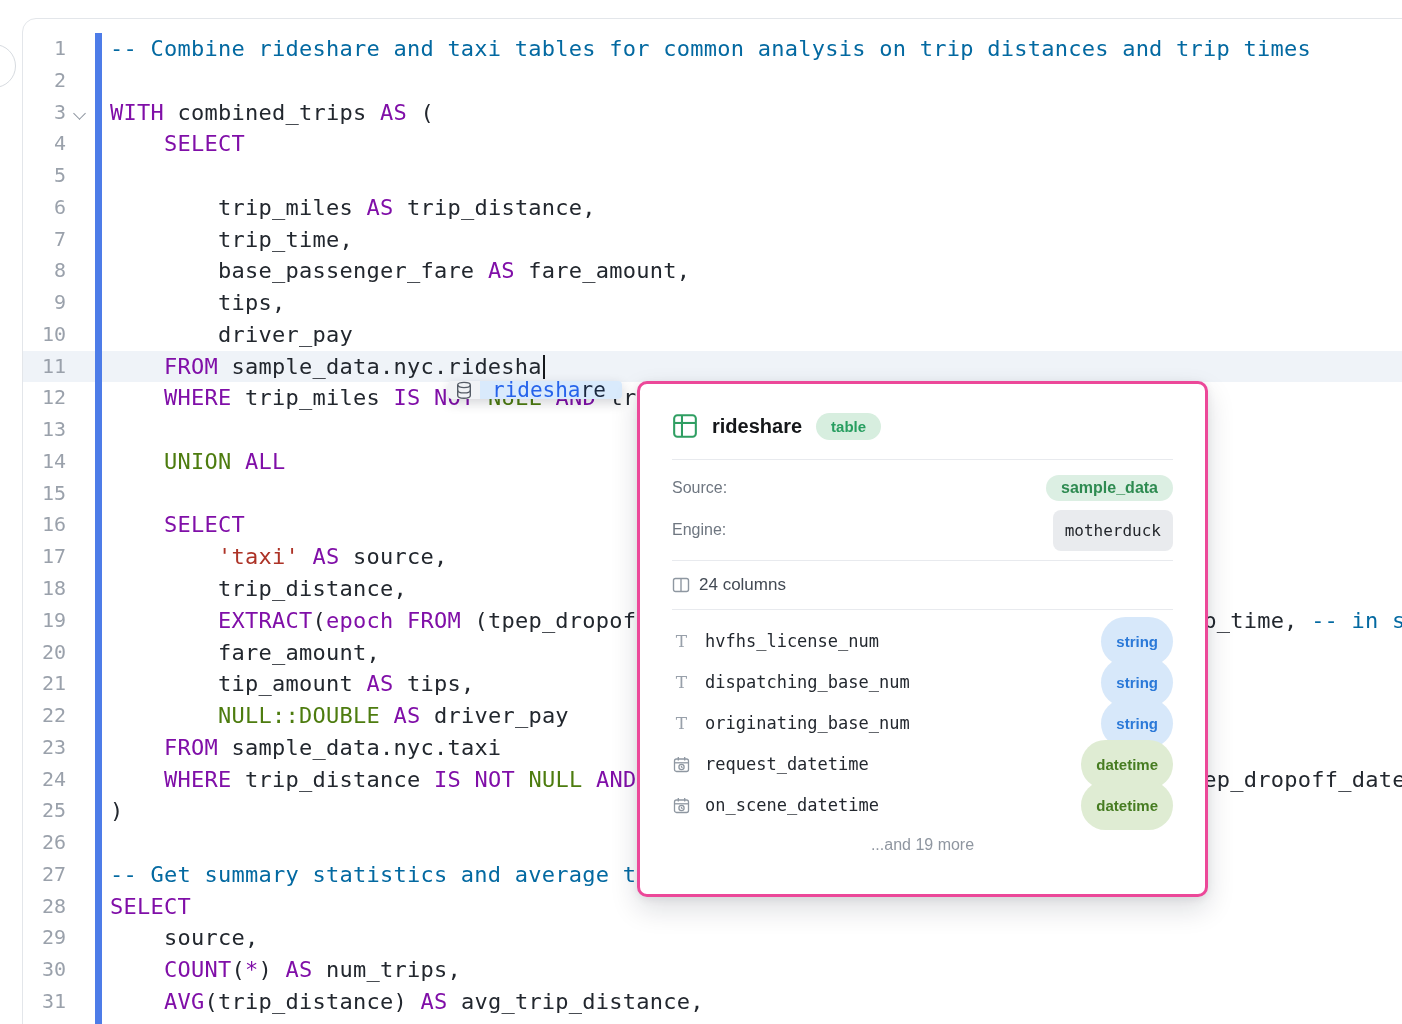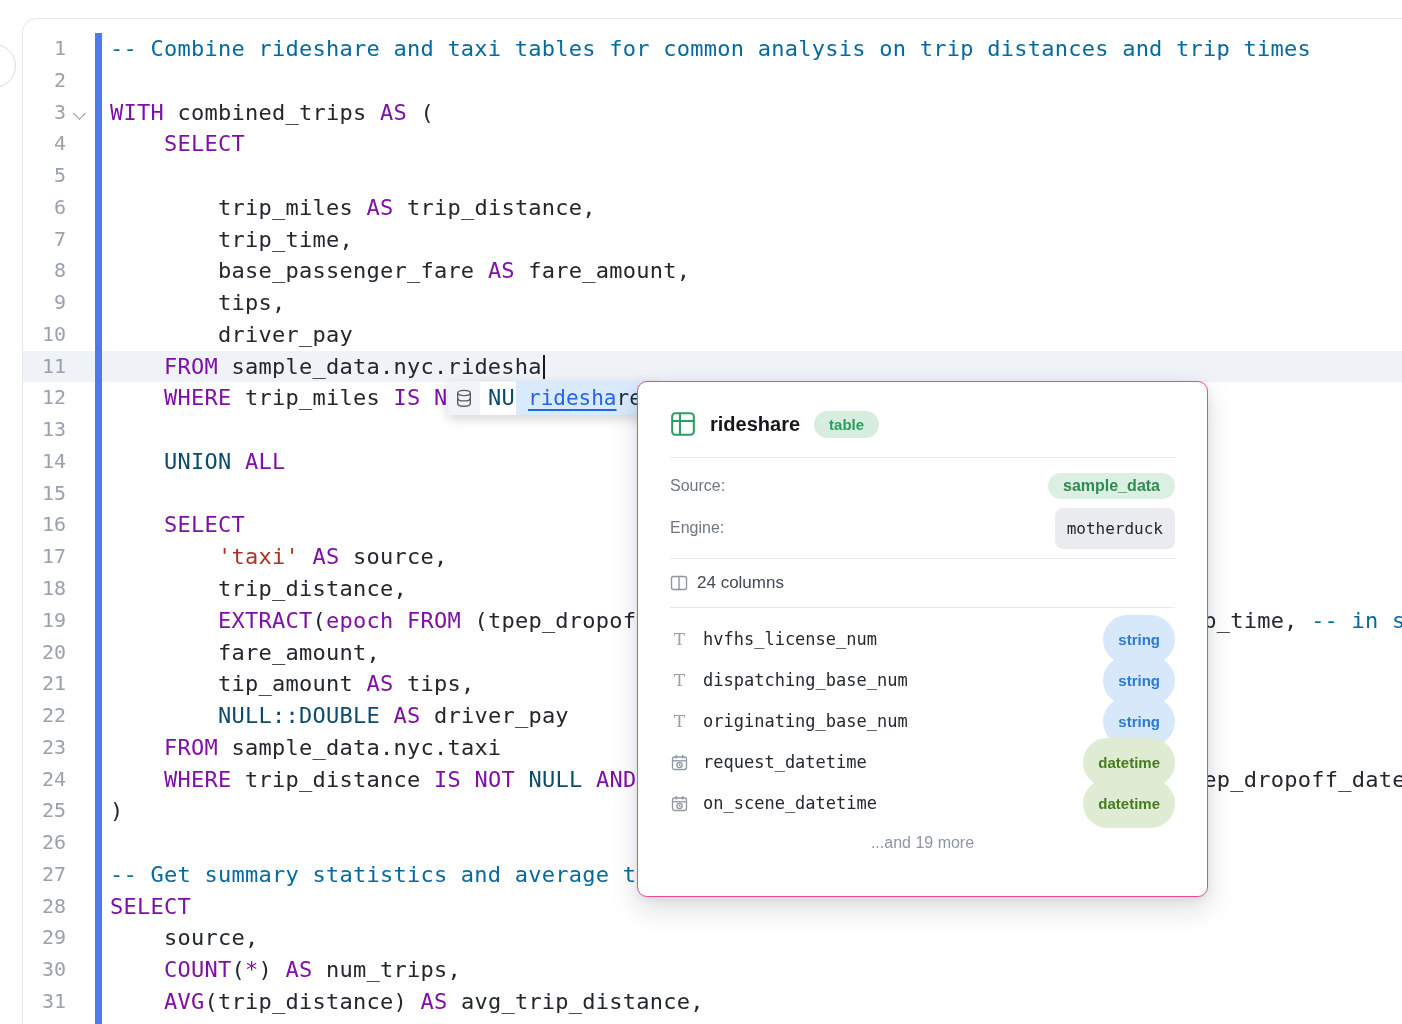--- a/index.html
+++ b/index.html
@@ -37,45 +37,45 @@
     border-right:1.6px solid #8b939e;border-bottom:1.6px solid #8b939e;
     transform:rotate(45deg);
   }
   .barspace{width:7px;flex:0 0 7px;}
   .code{
     padding-left:8px;font-size:22px;letter-spacing:.25px;color:#22272e;
   }
   .tk-kw{color:#800fa8;}
   .tk-str{color:#ad3327;}
   .tk-cmt{color:#0369a1;}
-  .tk-grn{color:#0c4a6e;}
+  .tk-grn{color:#4d7c0f;}
   .tk-star{color:#800fa8;}
   .tk-txt{color:#22272e;}
   .cursor{
     display:inline-block;width:2px;height:24px;background:#15181c;
     vertical-align:middle;margin-left:1px;transform:translateY(-1px);
   }
   
   .ac{
-    position:absolute;left:448px;top:381px;height:34px;display:flex;z-index:10;
-    border-radius:4px;box-shadow:0 4px 12px rgba(15,23,42,.18);overflow:hidden;gap:36px;
+    position:absolute;left:448px;top:381px;height:18px;display:flex;z-index:10;
+    border-radius:4px;box-shadow:0 4px 12px rgba(15,23,42,.18);overflow:hidden;
   }
   .ac-icon{
     width:32px;background:#f1f3f6;display:flex;align-items:center;justify-content:center;
   }
   .ac-label{
     background:#d9eafc;display:flex;align-items:center;padding:0 16px 0 12px;
     font-family:"DejaVu Sans Mono",monospace;font-size:21px;
   }
   .ac-match{color:#2563eb;text-decoration:underline;text-underline-offset:4px;}
   .ac-rest{color:#1b2940;}
   
   .popup{
     position:absolute;left:637px;top:381px;width:571px;height:516px;z-index:11;
-    background:#fff;border:1px solid #ec4899;border-radius:10px;
+    background:#fff;border:3px solid #ec4899;border-radius:10px;
     box-shadow:0 12px 28px rgba(16,24,40,.14),0 2px 8px rgba(16,24,40,.08);
     padding:0 32px;box-sizing:border-box;
   }
   .pp-header{margin-top:25px;height:34px;display:flex;align-items:center;gap:14px;}
   .pp-title{font-size:20px;font-weight:700;color:#15171a;}
   .pp-type-badge{
     background:#d7eedf;color:#279e60;font-weight:700;font-size:15px;
     padding:5px 15px;border-radius:999px;
   }
   .pp-div{border-top:1px solid #e8eaee;height:0;}

